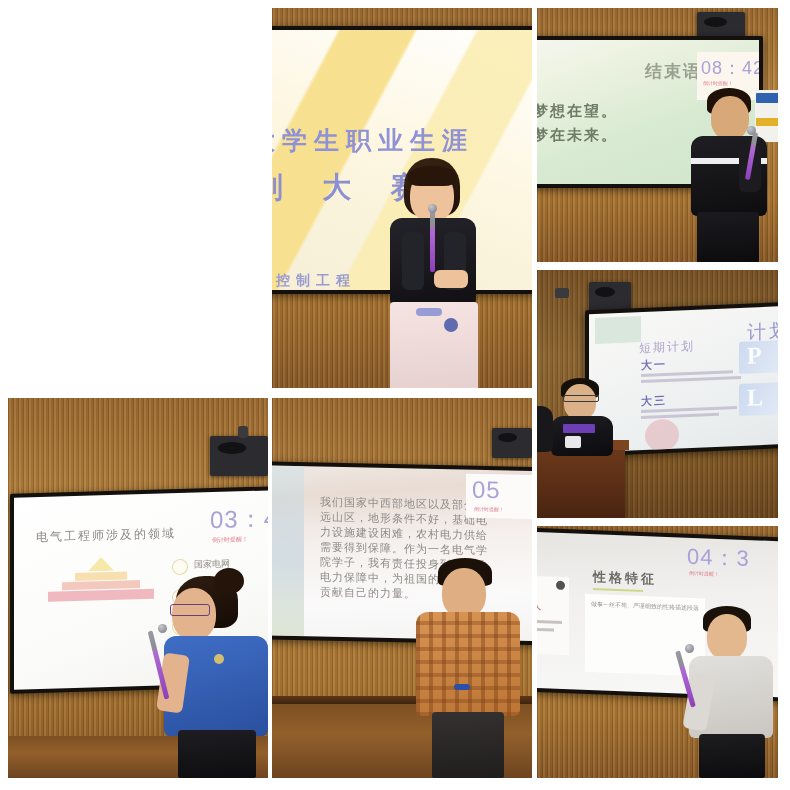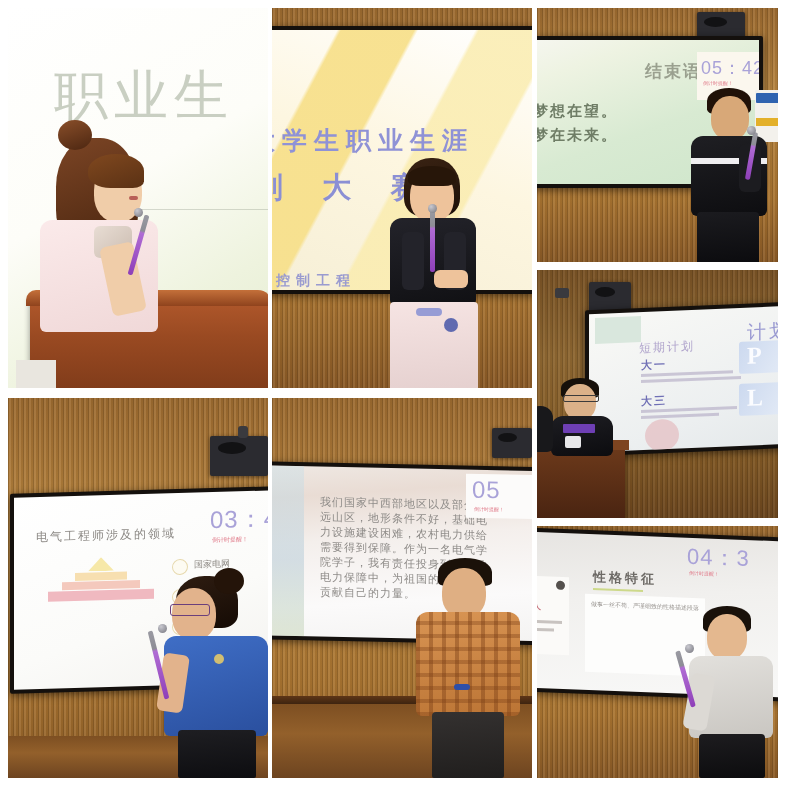--- a/index.html
+++ b/index.html
@@ -59,51 +59,20 @@
 
   
   .wallsign{position:absolute;background:#f3f1ec;border-radius:1px;}
   .wallsign .b{position:absolute;left:1px;right:1px;}
 </style>
 </head>
 <body>
 
 <div class="collage">
 
-  <div class="panel" style="left:8px;top:8px;width:260px;height:380px;">
-    <div style="position:absolute;left:0;top:0;width:100%;height:100%;
-                background:linear-gradient(150deg,#ffffff 0%,#fdfdf8 45%,#eef3de 75%,#e3ecd0 100%);"></div>
-    <div style="position:absolute;left:26%;top:53%;width:74%;height:1px;background:rgba(120,130,110,.28);"></div>
-    <div class="screen-txt" style="left:46px;top:52px;font-size:54px;color:#c9cfc2;letter-spacing:6px;">职业生</div>
-
-    <div class="podium" style="left:22px;top:288px;width:240px;height:100px;
-           background:linear-gradient(180deg,#b2592c 0%,#9a4a22 40%,#7d3a19 100%);"></div>
-    <div style="position:absolute;left:18px;top:282px;width:246px;height:16px;border-radius:10px 14px 0 0;
-           background:linear-gradient(180deg,#c4seventy,#a8residence);
-           background:linear-gradient(180deg,#c4703a,#8f431d);"></div>
-    <div style="position:absolute;left:8px;top:352px;width:40px;height:30px;background:#e9e6df;"></div>
-
-    <div class="person" style="left:24px;top:108px;width:140px;height:210px;">
-      <div class="hair" style="left:24px;top:22px;width:82px;height:110px;border-radius:44% 46% 30% 34%;
-                  background:linear-gradient(160deg,#7c4525,#49250f);"></div>
-      <div class="hair" style="left:26px;top:4px;width:34px;height:30px;border-radius:50%;
-                  background:linear-gradient(160deg,#8a4f2a,#4c2611);"></div>
-      <div class="head" style="left:62px;top:46px;width:48px;height:60px;background:#f0cda9;"></div>
-      <div class="hair" style="left:56px;top:38px;width:56px;height:34px;border-radius:50% 50% 20% 40%;
-                  background:linear-gradient(160deg,#80481f,#5a3114);"></div>
-      <div style="position:absolute;left:97px;top:80px;width:9px;height:4px;border-radius:3px;background:#b85f57;"></div>
-      <div class="torso" style="left:8px;top:104px;width:118px;height:112px;
-                  background:linear-gradient(165deg,#fbeaea,#f0d8d8);"></div>
-      <div style="position:absolute;left:62px;top:110px;width:38px;height:32px;border-radius:6px;
-                  background:linear-gradient(140deg,#e8ddd4,#cbbcb0);"></div>
-      <div class="arm" style="left:74px;top:128px;width:34px;height:70px;background:#f0cda9;transform:rotate(-12deg);"></div>
-      <div class="mic" style="left:104px;top:98px;height:62px;transform:rotate(16deg);"></div>
-      <div class="mic-head" style="left:102px;top:92px;"></div>
-    </div>
-  </div>
 
   <div class="panel" style="left:272px;top:8px;width:260px;height:380px;">
     <div class="wall"></div>
     <div class="screen-frame" style="left:-12px;top:18px;width:276px;height:268px;">
       <div class="screen" style="background:
              linear-gradient(118deg, rgba(255,255,255,0) 0%, rgba(255,255,255,0) 18%,
                 rgba(247,224,140,.95) 19%, rgba(247,224,140,.95) 37%,
                 rgba(255,255,255,.0) 38%, rgba(255,255,255,.0) 52%,
                 rgba(250,236,175,.85) 53%, rgba(250,236,175,.85) 72%,
                 rgba(255,255,255,0) 73%),
@@ -132,21 +101,21 @@
     </div>
   </div>
 
   <div class="panel" style="left:537px;top:8px;width:241px;height:254px;">
     <div class="wall"></div>
     <div class="speaker" style="left:160px;top:4px;width:48px;height:32px;"></div>
     <div class="screen-frame" style="left:-36px;top:28px;width:262px;height:152px;">
       <div class="screen" style="background:linear-gradient(160deg,#f7f7f2 0%,#eef3e2 22%,#d8ead2 60%,#cfe6cb 100%);">
         <div class="screen-txt" style="left:140px;top:20px;font-size:17px;color:#9aa08f;letter-spacing:2px;font-weight:bold;">结束语</div>
         <div style="position:absolute;left:192px;top:12px;width:66px;height:48px;background:#fbf7ee;"></div>
-        <div class="timer" style="left:196px;top:16px;font-size:18px;">05：42</div>
+        <div class="timer" style="left:196px;top:16px;font-size:18px;">08：42</div>
         <div class="timer-sub" style="left:198px;top:40px;font-size:5px;">倒计时提醒！</div>
         <div class="screen-txt" style="left:-6px;top:62px;font-size:15px;color:#6f7d66;font-weight:bold;letter-spacing:2px;">来，梦想在望。</div>
         <div class="screen-txt" style="left:-6px;top:86px;font-size:15px;color:#6f7d66;font-weight:bold;letter-spacing:2px;">们，梦在未来。</div>
       </div>
     </div>
     <div class="wallsign" style="left:218px;top:82px;width:26px;height:52px;">
       <div class="b" style="top:3px;height:10px;background:#2f63b0;border-radius:1px;"></div>
       <div class="b" style="top:28px;height:8px;background:#e3b02a;"></div>
     </div>
     <div class="person" style="left:150px;top:80px;width:86px;height:176px;">

